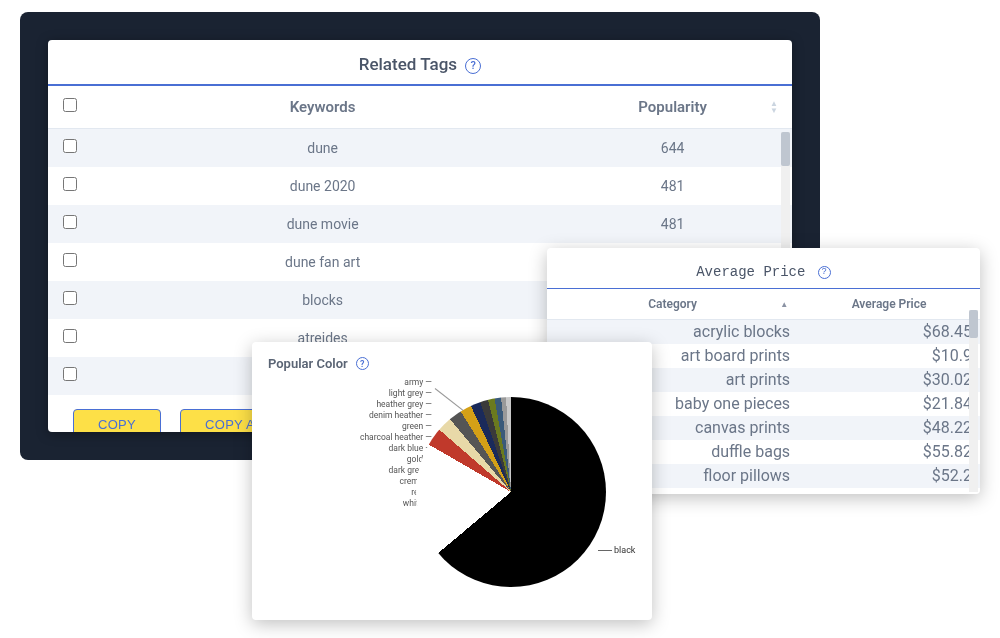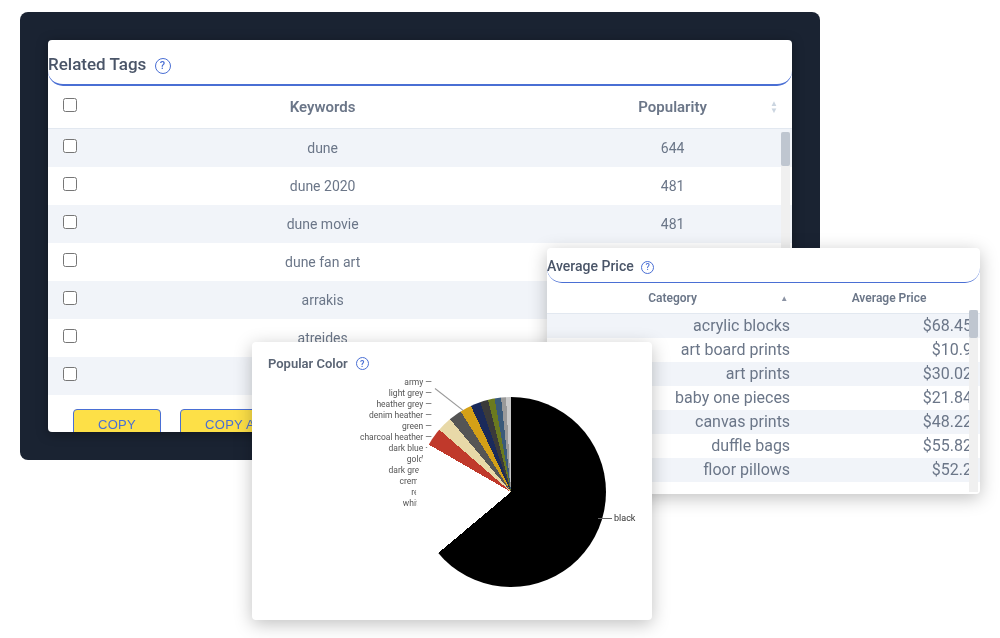--- a/index.html
+++ b/index.html
@@ -25,32 +25,33 @@
     border-radius: 8px;
     padding: 28px;
   }
   .related-tags {
     position: absolute;
     left: 48px; top: 40px;
     width: 744px; height: 392px;
     box-shadow: 0 2px 12px rgba(0,0,0,0.35);
   }
   .panel-title {
+    text-align: center;
     padding: 14px 0 10px;
     font-size: 17px;
     font-weight: 500;
     color: #4a5568;
     border-bottom: 2px solid #4a6fd4;
     position: relative;
-    border-radius: 15px;
   }
   .panel-title.avg {
     font-size: 14px;
-    padding: 10px 0 8px;
+    padding: 16px 0 8px;
     border-bottom-width: 1px;
+    font-family: Liberation Mono, monospace;
   }
   .help-icon {
     display: inline-flex;
     align-items: center; justify-content: center;
     width: 16px; height: 16px;
     border: 1.5px solid #4a6fd4;
     border-radius: 50%;
     color: #4a6fd4;
     font-size: 11px;
     margin-left: 4px;
@@ -159,21 +160,21 @@
       #c8c8c8 357deg 360deg
     );
   }
   .pie-labels {
     position:absolute; left: 78px; top: 6px;
     font-size: 8.5px; color:#555; line-height:11px;
     text-align:right; width:86px;
   }
   .pie-labels div { white-space:nowrap; }
   .black-label {
-    position:absolute; left: 346px; top: 142px;
+    position:absolute; left: 346px; top: 174px;
     font-size: 9px; color:#333;
   }
   .black-label::before {
     content:""; position:absolute; left:-16px; top:5px;
     width:14px; height:1px; background:#666;
   }
   .lead-line {
     position:absolute; left: 167px; top: 17px;
     width: 60px; height: 1px; background:#999;
     transform: rotate(38deg); transform-origin: left center;
@@ -218,21 +219,21 @@
           <td>dune movie</td>
           <td>481</td>
         </tr>
         <tr>
           <td class="checkcell"><input type="checkbox" style=""></td>
           <td>dune fan art</td>
           <td></td>
         </tr>
         <tr>
           <td class="checkcell"><input type="checkbox" style=""></td>
-          <td>arrakis</td>
+          <td>blocks</td>
           <td></td>
         </tr>
         <tr>
           <td class="checkcell"><input type="checkbox" style=""></td>
           <td>atreides</td>
           <td></td>
         </tr>
         <tr>
           <td class="checkcell"><input type="checkbox" style=""></td>
           <td></td>

